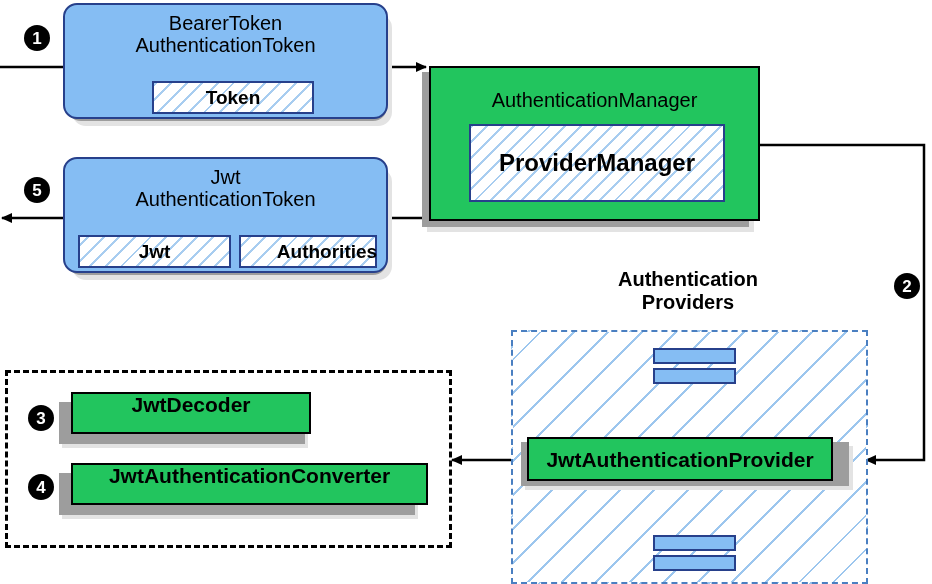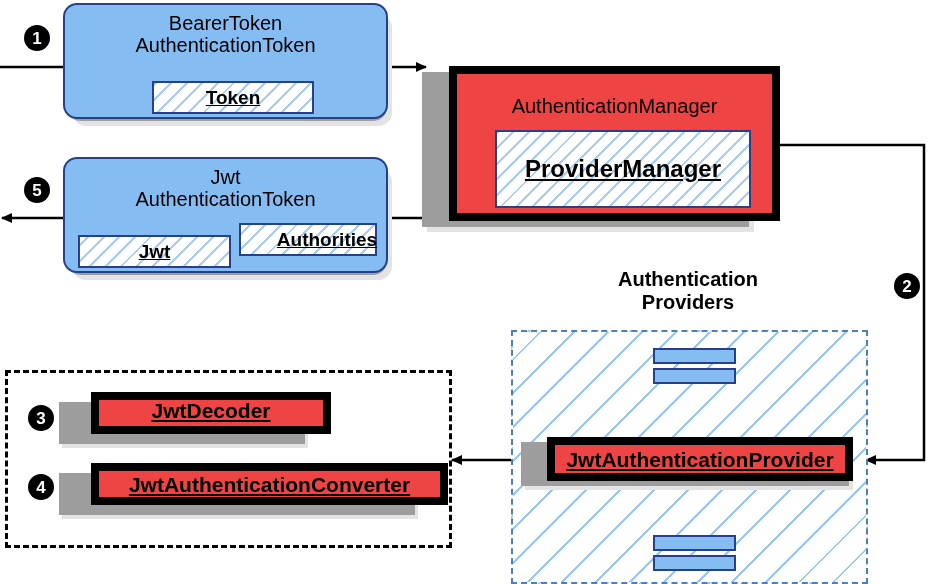--- a/index.html
+++ b/index.html
@@ -55,24 +55,23 @@
   }
   .node-round-shadow2 {
     position: absolute;
     background: #e3e3e3;
     border-radius: 14px;
     box-sizing: border-box;
   }
 
   .node-rect {
     position: absolute;
-    background: #ef4444;
-    border: 8px solid #000000;
-    box-sizing: border-box;
-    margin-left: 20px;
+    background: #22c55e;
+    border: 2px solid #000000;
+    box-sizing: border-box;
   }
   .node-rect-shadow {
     position: absolute;
     background: #9d9d9d;
     box-sizing: border-box;
   }
   .node-rect-shadow2 {
     position: absolute;
     background: #e3e3e3;
     box-sizing: border-box;
@@ -98,21 +97,20 @@
     pointer-events: none;
   }
 
   .label-inner {
     color: #000000;
     font-weight: bold;
     font-size: 19px;
     line-height: 1;
     position: relative;
     z-index: 2;
-    text-decoration: underline;
   }
 
   
   .dashed-black {
     position: absolute;
     border: 3px dashed #000000;
     box-sizing: border-box;
     background: transparent;
   }
   .dashed-blue {
@@ -234,21 +232,21 @@
   <div class="badge" style="left:24px; top:177px;">5</div>
 
   <div class="node-round-shadow2" style="left:72px; top:168px; width:320px; height:112px;"></div>
   <div class="node-round-shadow" style="left:67px; top:163px; width:320px; height:112px;"></div>
   <div class="node-round" style="left:63px; top:157px; width:325px; height:116px;">
     <div class="title-text" style="left:0; top:7px; width:100%; font-size:20px;">Jwt
 AuthenticationToken</div>
     <div class="sub-box hatch-light" style="left:13px; top:76px; width:153px; height:33px;">
       <span class="label-inner">Jwt</span>
     </div>
-    <div class="sub-box hatch-light" style="left:174px; top:64px; width:138px; height:33px;padding-left:38px;">
+    <div class="sub-box hatch-light" style="left:174px; top:76px; width:138px; height:33px;padding-left:38px;">
       <span class="label-inner">Authorities</span>
     </div>
   </div>
 
   <div class="node-rect-shadow2" style="left:427px; top:77px; width:327px; height:155px;"></div>
   <div class="node-rect-shadow" style="left:422px; top:72px; width:327px; height:155px;"></div>
   <div class="node-rect" style="left:429px; top:66px; width:331px; height:155px;">
     <div class="title-text" style="left:0; top:21px; width:100%; font-size:20px;">AuthenticationManager</div>
     <div class="sub-box hatch-light" style="left:38px; top:56px; width:256px; height:78px;">
       <span class="label-inner" style="font-size:24px;">ProviderManager</span>
@@ -281,17 +279,17 @@
   <div class="node-rect-shadow2" style="left:62px; top:406px; width:246px; height:42px;"></div>
   <div class="node-rect-shadow" style="left:59px; top:402px; width:246px; height:42px;"></div>
   <div class="node-rect" style="left:71px; top:392px; width:240px; height:42px; display:flex; justify-content:center;">
     <span class="label-inner" style="font-size:21px;">JwtDecoder</span>
   </div>
 
   <div class="badge" style="left:28px; top:474px;">4</div>
 
   <div class="node-rect-shadow2" style="left:62px; top:477px; width:356px; height:42px;"></div>
   <div class="node-rect-shadow" style="left:59px; top:473px; width:356px; height:42px;"></div>
-  <div class="node-rect" style="left:71px; top:463px; width:357px; height:42px; display:flex; align-items:center; justify-content:center;">
+  <div class="node-rect" style="left:71px; top:463px; width:357px; height:42px; display:flex; align-items:flex-start; justify-content:center;">
     <span class="label-inner" style="font-size:21px;">JwtAuthenticationConverter</span>
   </div>
 
 </div>
 
 </body></html>

